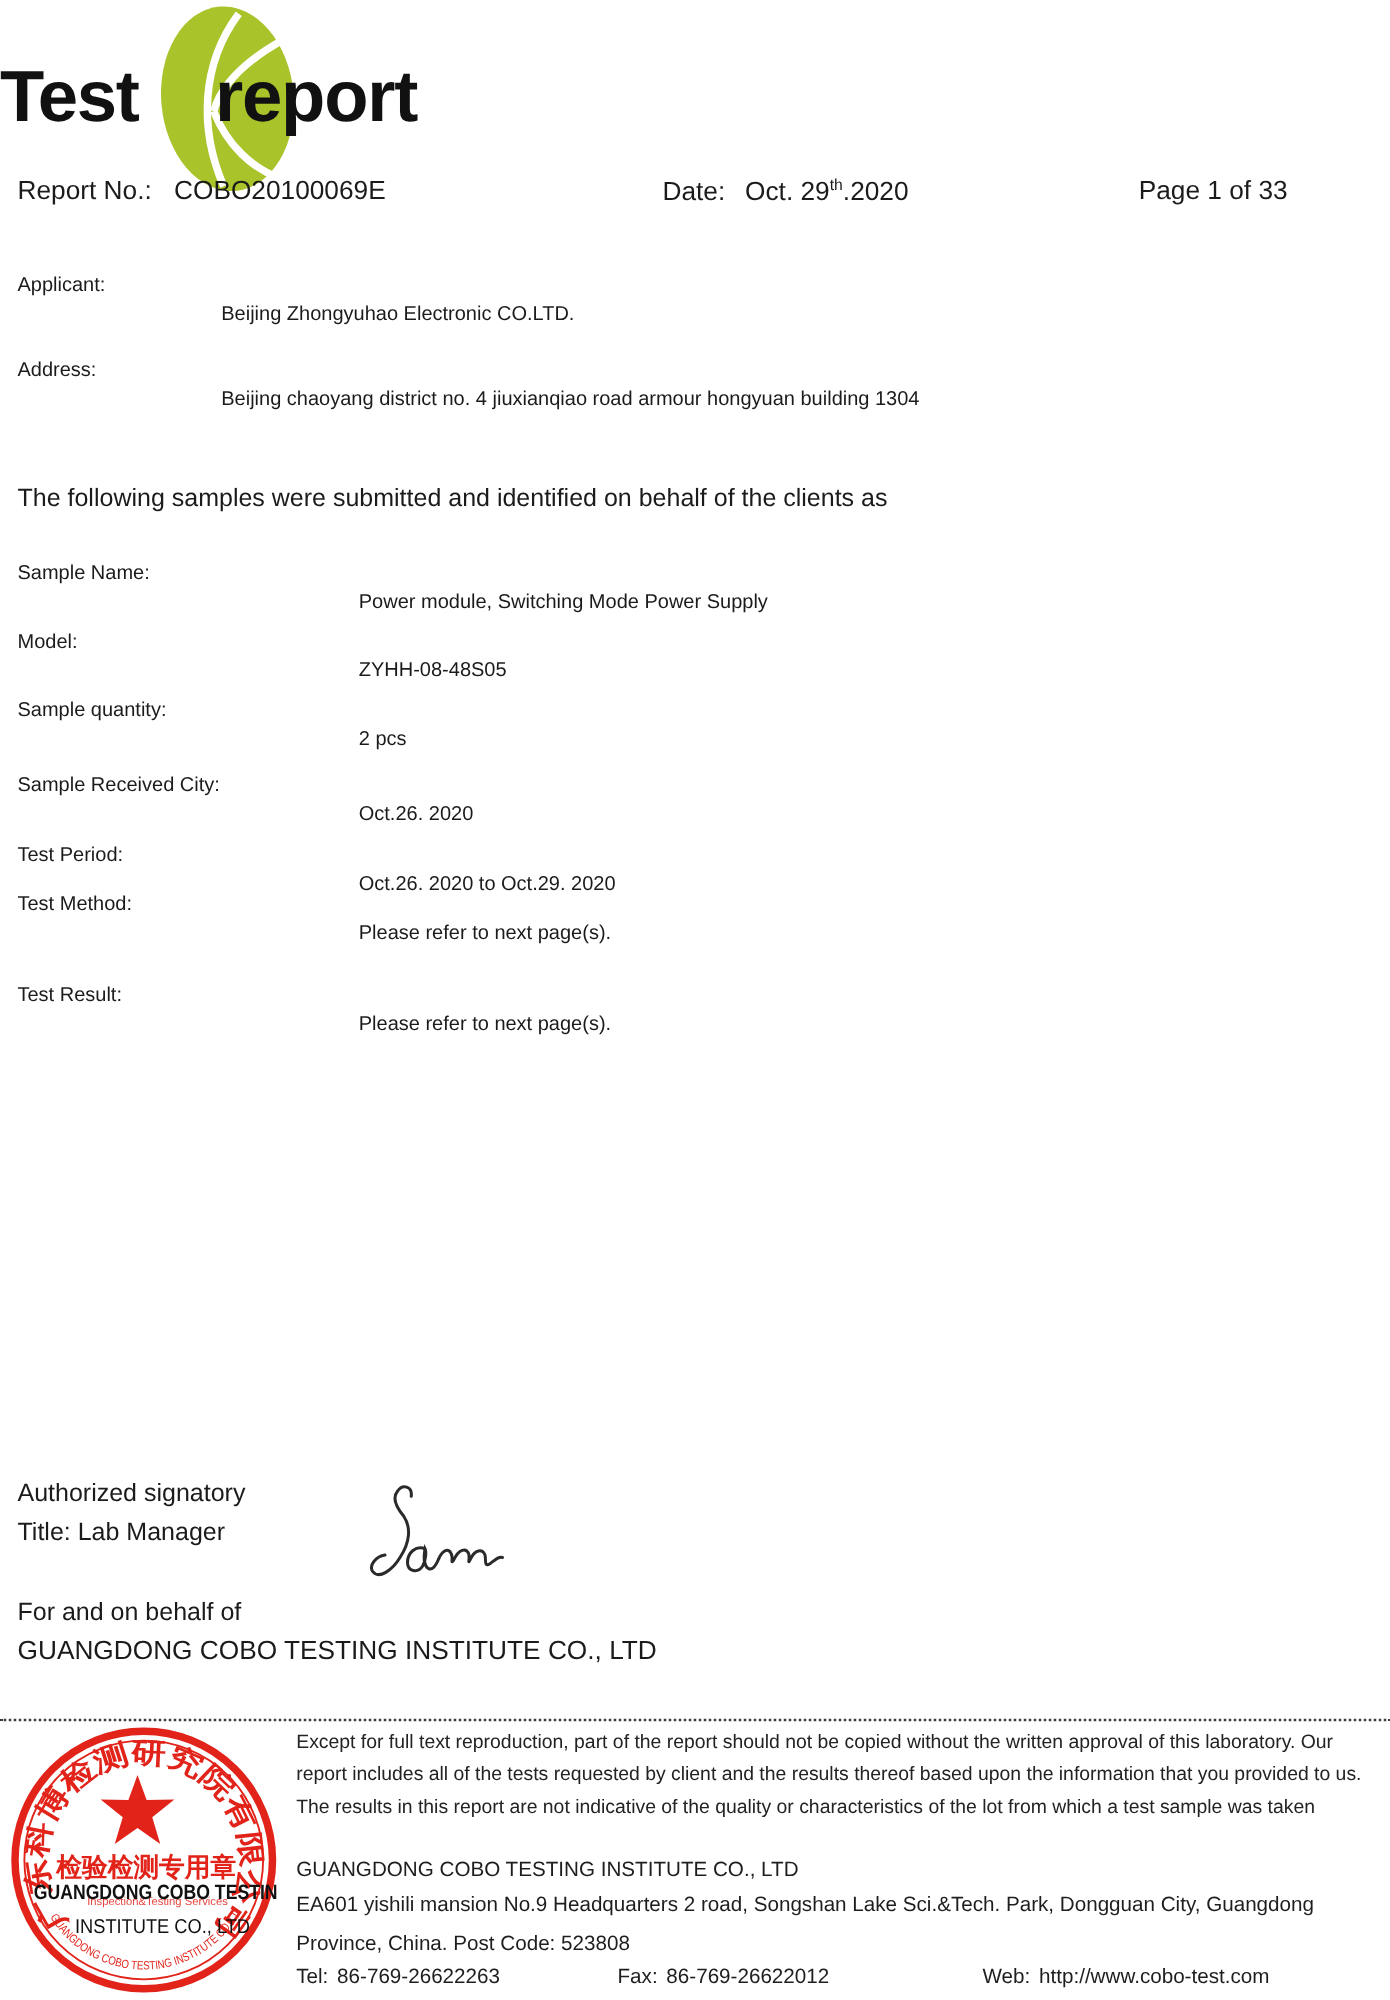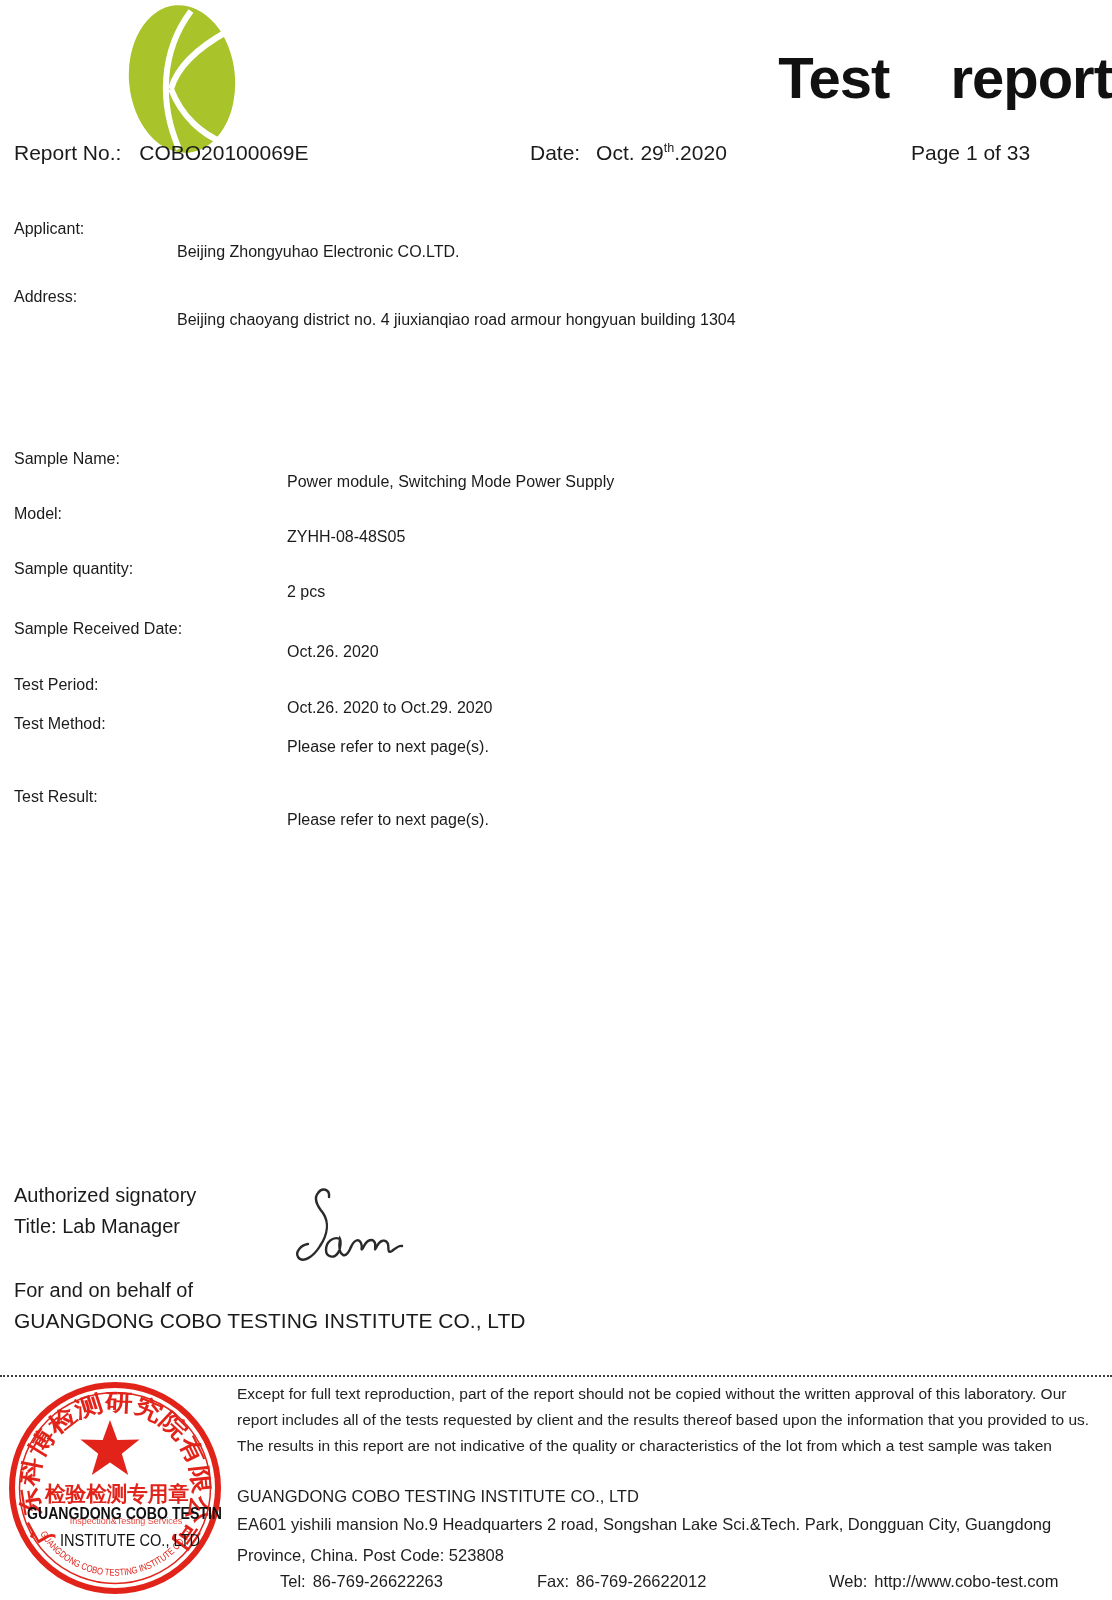--- a/index.html
+++ b/index.html
@@ -7,21 +7,21 @@
     position:relative;
     width:1112px;height:1600px;
     background:#ffffff;
     font-family:"Liberation Sans", sans-serif;
     color:#1b1b1b;
     overflow:hidden;
   }
   .abs{position:absolute;}
   .doc-title{
     position:absolute;top:44px;left:0;right:0;
-    text-align:right;
+    text-align:left;
     font-size:58px;font-weight:bold;letter-spacing:-1px;word-spacing:46px;
     color:#111;
   }
   .meta{font-size:21px;}
   .meta sup{font-size:60%;vertical-align:super;}
   .row{position:absolute;left:0;width:100%;height:26px;font-size:16px;}
   .row .lbl{position:absolute;left:14px;white-space:nowrap;}
   .row .val{position:absolute;white-space:nowrap;margin-top:23px;}
   .row.party .val{left:177px;}
   .row.field .val{left:287px;}
@@ -30,21 +30,21 @@
   .dotted-sep{
     position:absolute;left:0;top:1375px;width:1112px;height:0;
     border-top:2px dotted #3f3f3f;
   }
   .disclaimer{
     position:absolute;left:237px;top:1381px;width:870px;
     font-size:15.5px;line-height:26px;color:#232323;
   }
   .foot-line{position:absolute;left:237px;font-size:16.5px;white-space:nowrap;color:#1e1e1e;}
   .tel-cell{position:absolute;top:1572px;font-size:16.5px;white-space:nowrap;color:#1e1e1e;}
-  .tel-cell .flbl{margin-right:7px;margin-left:43px;}
+  .tel-cell .flbl{margin-right:7px;}
   svg text{font-family:"Liberation Sans", sans-serif;}
 </style>
 </head>
 <body>
 
 <div class="page">
 
   <svg class="abs" style="left:127px;top:3px;" width="110" height="153" viewBox="0 0 110 153" aria-hidden="true">
     <g transform="rotate(-5 55 76)">
       <ellipse cx="55" cy="76" rx="53" ry="74" fill="#a9c32a"></ellipse>
@@ -68,35 +68,36 @@
 
   <div class="row party" style="top:220px;">
     <span class="lbl">Applicant:</span>
     <span class="val">Beijing Zhongyuhao Electronic CO.LTD.</span>
   </div>
   <div class="row party" style="top:288px;">
     <span class="lbl">Address:</span>
     <span class="val">Beijing chaoyang district no. 4 jiuxianqiao road armour hongyuan building 1304</span>
   </div>
 
+  <div class="intro">The following samples were submitted and identified on behalf of the clients as</div>
 
   <div class="row field" style="top:450px;">
     <span class="lbl">Sample Name:</span>
     <span class="val">Power module, Switching Mode Power Supply</span>
   </div>
   <div class="row field" style="top:505px;">
     <span class="lbl">Model:</span>
     <span class="val">ZYHH-08-48S05</span>
   </div>
   <div class="row field" style="top:560px;">
     <span class="lbl">Sample quantity:</span>
     <span class="val">2 pcs</span>
   </div>
   <div class="row field" style="top:620px;">
-    <span class="lbl">Sample Received Date:</span>
+    <span class="lbl">Sample Received City:</span>
     <span class="val">Oct.26. 2020</span>
   </div>
   <div class="row field" style="top:676px;">
     <span class="lbl">Test Period:</span>
     <span class="val">Oct.26. 2020 to Oct.29. 2020</span>
   </div>
   <div class="row field" style="top:715px;padding-left:48px;">
     <span class="lbl">Test Method:</span>
     <span class="val">Please refer to next page(s).</span>
   </div>

